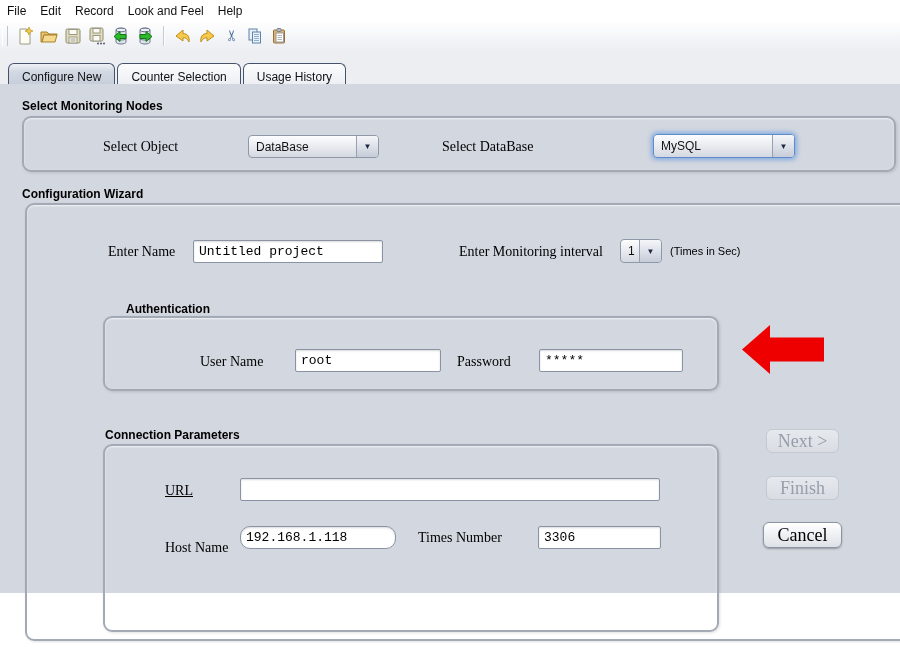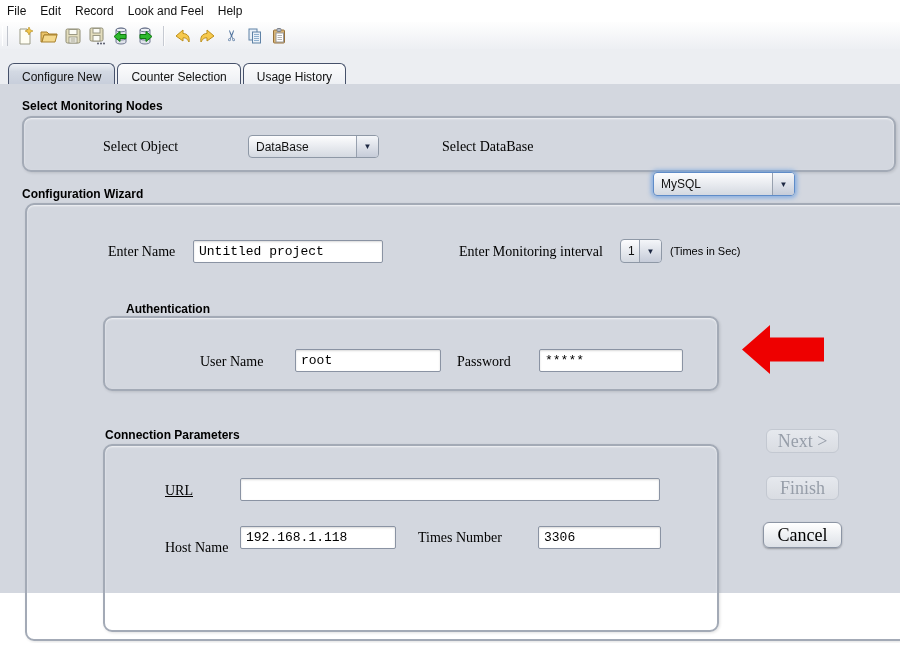--- a/index.html
+++ b/index.html
@@ -39,21 +39,21 @@
           background:#fff;font-family:Liberation Mono, monospace;font-size:13px;padding:2px 5px;
           box-shadow:inset 0 1px 2px rgba(0,0,0,.15);}
   
   .combo{position:absolute;box-sizing:border-box;display:flex;align-items:stretch;
          border:1px solid #8e98a6;border-radius:4px;background:linear-gradient(#fdfdfe,#d4d9e1);
          font-size:12px;color:#111;cursor:default;}
   .combo .ctxt{flex:1;display:flex;align-items:center;padding-left:7px;overflow:hidden;}
   .combo .carr{width:21px;border-left:1px solid #97a0ae;border-radius:0 3px 3px 0;
                background:linear-gradient(#f4f6f9,#c6ccd9);display:flex;align-items:center;
                justify-content:center;font-size:8px;color:#1c2742;}
-  .combo.focused{border-color:#5f8cc8;box-shadow:0 0 4px 2px rgba(110,160,225,.75);margin-top:38px;}
+  .combo.focused{border-color:#5f8cc8;box-shadow:0 0 4px 2px rgba(110,160,225,.75);}
   
   .btn{position:absolute;box-sizing:border-box;display:flex;align-items:center;justify-content:center;
        border:1px solid #8c95a4;border-radius:6px;background:linear-gradient(#ffffff,#dde1e7);
        font-family:"Liberation Serif",serif;font-size:18px;color:#000;
        box-shadow:0 1px 2px rgba(0,0,0,.3);cursor:default;}
   .btn.disabled{background:linear-gradient(#e6e9ee,#d9dce2);border-color:#c3c8d1;
                 color:#979ea9;box-shadow:none;}
   .btn .bico{margin-right:5px;display:flex;}
   
   .redarrow{position:absolute;left:742px;top:333px;}
@@ -196,21 +196,21 @@
 
     <svg class="redarrow" style="top:241px;left:742px;" width="82" height="49" viewBox="0 0 82 49">
       <polygon points="0,24.5 28,0 28,12.5 82,12.5 82,36.5 28,36.5 28,49" fill="#ee0000"></polygon>
     </svg>
 
     <div class="sectitle" style="left:105px;top:344px;">Connection Parameters</div>
     <div class="gpanel" style="left:103px;top:360px;width:612px;height:184px;"></div>
     <div class="flabel" style="left:165px;top:399px;text-decoration:underline;">URL</div>
     <input class="tfield" style="left: 240px; top: 394px; width: 420px; height: 23px;" value="">
     <div class="flabel" style="left:165px;top:446px;margin-top:10px;">Host Name</div>
-    <input class="tfield" style="left: 240px; top: 442px; width: 156px; height: 23px;" value="192.168.1.118">
+    <input class="tfield" style="left: 240px; top: 442px; width: 156px; height: 23px; border-radius: 10px;" value="192.168.1.118">
     <div class="flabel" style="left:418px;top:446px;">Times Number</div>
     <input class="tfield" style="left: 538px; top: 442px; width: 123px; height: 23px;" value="3306">
 
     <div class="btn disabled" style="left:766px;top:345px;width:73px;height:24px;">Next &gt;</div>
     <div class="btn disabled" style="left:766px;top:392px;width:73px;height:24px;">Finish</div>
     <div class="btn" style="left:763px;top:438px;width:79px;height:26px;">Cancel</div>
   </div>
 
   <div class="bottomwhite"></div>
 </div>

